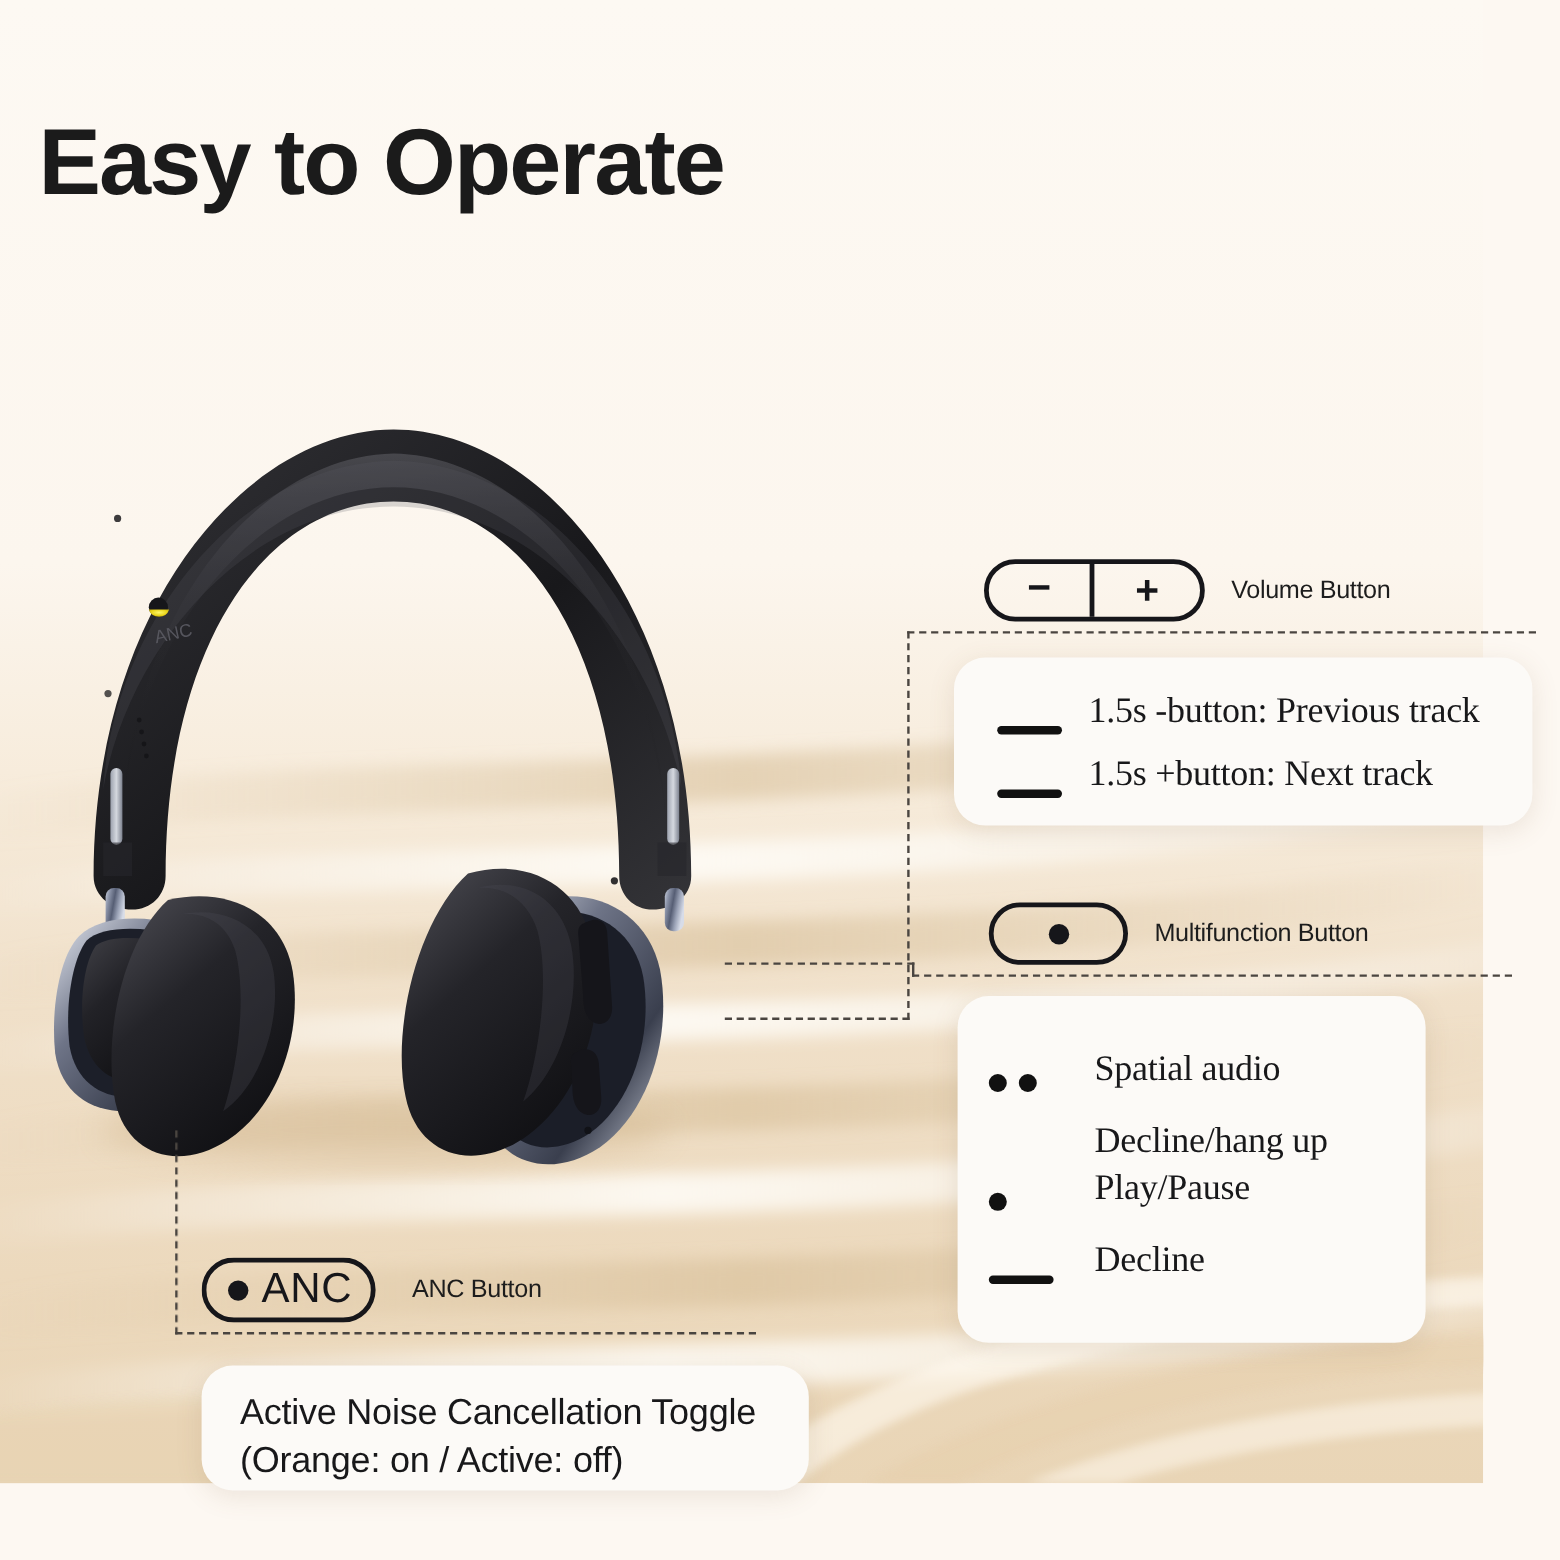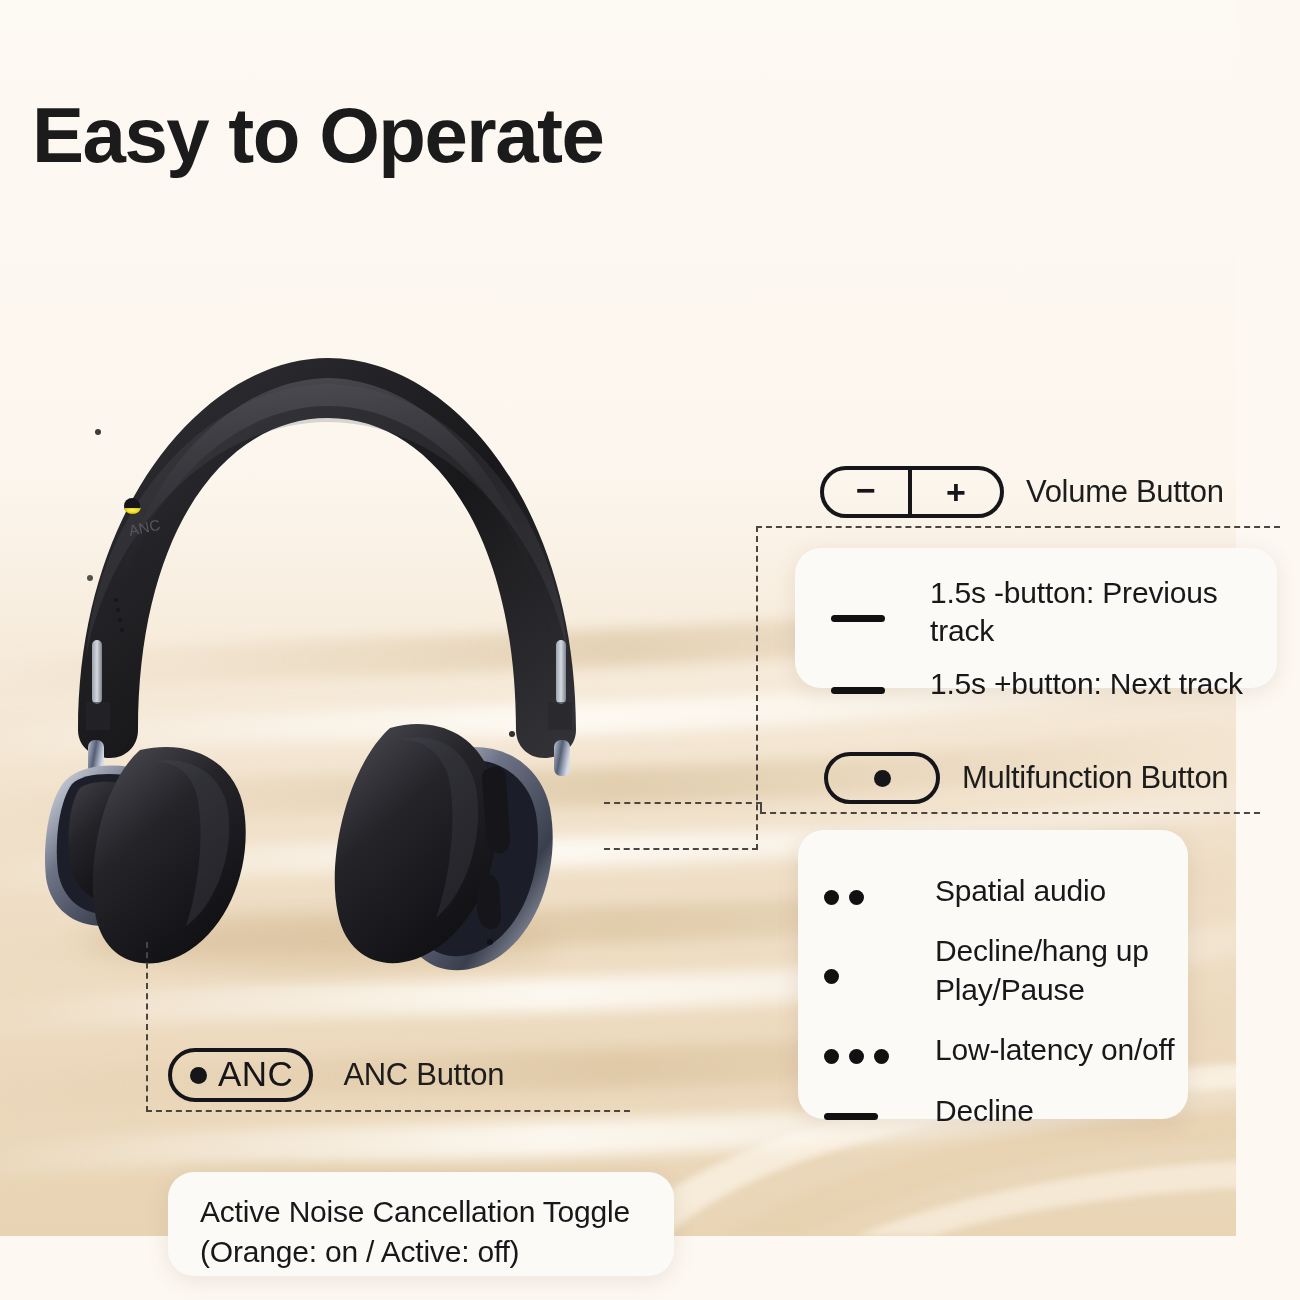--- a/index.html
+++ b/index.html
@@ -52,21 +52,21 @@
 
   
   .callout-row {
     position:absolute;
     display:flex;
     align-items:center;
     gap:22px;
     white-space:nowrap;
   }
   .callout-label {
-    font-size:31px;
+    font-size:21px;
     color:#1d1d1d;
     letter-spacing:-0.3px;
   }
 
   
   .pill {
     display:flex;
     align-items:center;
     border:4px solid #16161a;
     border-radius:999px;
@@ -108,22 +108,23 @@
   
   .card {
     position:absolute;
     background:#fcfaf7;
     border-radius:26px;
     box-shadow:0 5px 22px rgba(120,95,60,.13);
   }
 
   .card-line {
     display:flex;
-    align-items:center;
-    gap:27px;
+    align-items:flex-end;
+    gap:4px;
+    font-family:Liberation Serif, serif;
   }
   .card-text {
     font-size:30px;
     color:#18181a;
     letter-spacing:-0.2px;
     line-height:1.28;
   }
 
   
   .marker {
@@ -150,21 +151,21 @@
   #card-track .card-line { margin-bottom:14px; }
   #card-track .marker { width:72px; padding-top:13px; }
 
   
   #card-functions { left:798px; top:830px; width:390px; height:289px;
                     padding:42px 0 0 26px; }
   #card-functions .card-line { margin-bottom:22px; }
   #card-functions .marker { width:84px; padding-top:12px; justify-content:flex-start;}
 
   
-  #card-anc { left:168px; top:1172px; width:506px; height:104px;
+  #card-anc { left:168px; top:1138px; width:506px; height:104px;
               padding:20px 0 0 32px; }
   #card-anc .card-text { line-height:1.33; }
 </style>
 </head>
 <body>
 
 <div id="stage">
 
   <svg class="bg-layer" viewBox="0 0 1300 1300" preserveAspectRatio="none">
     <defs>
@@ -419,30 +420,20 @@
         <span class="dots">
             <i></i>
           </span>
       </div>
       <div>
         <div class="card-text">Decline/hang up</div>
         <div class="card-text">Play/Pause</div>
       </div>
     </div>
 
-    <div class="card-line">
-      <div class="marker">
-        <span class="dots">
-            <i></i>
-            <i></i>
-            <i></i>
-          </span>
-      </div>
-      <div class="card-text">Low-latency on/off</div>
-    </div>
 
     <div class="card-line">
       <div class="marker">
         <span class="dash"></span>
       </div>
       <div class="card-text">Decline</div>
     </div>
   </div>
 
   <div class="callout-row" style="left:168px; top:1048px; gap:30px;">

